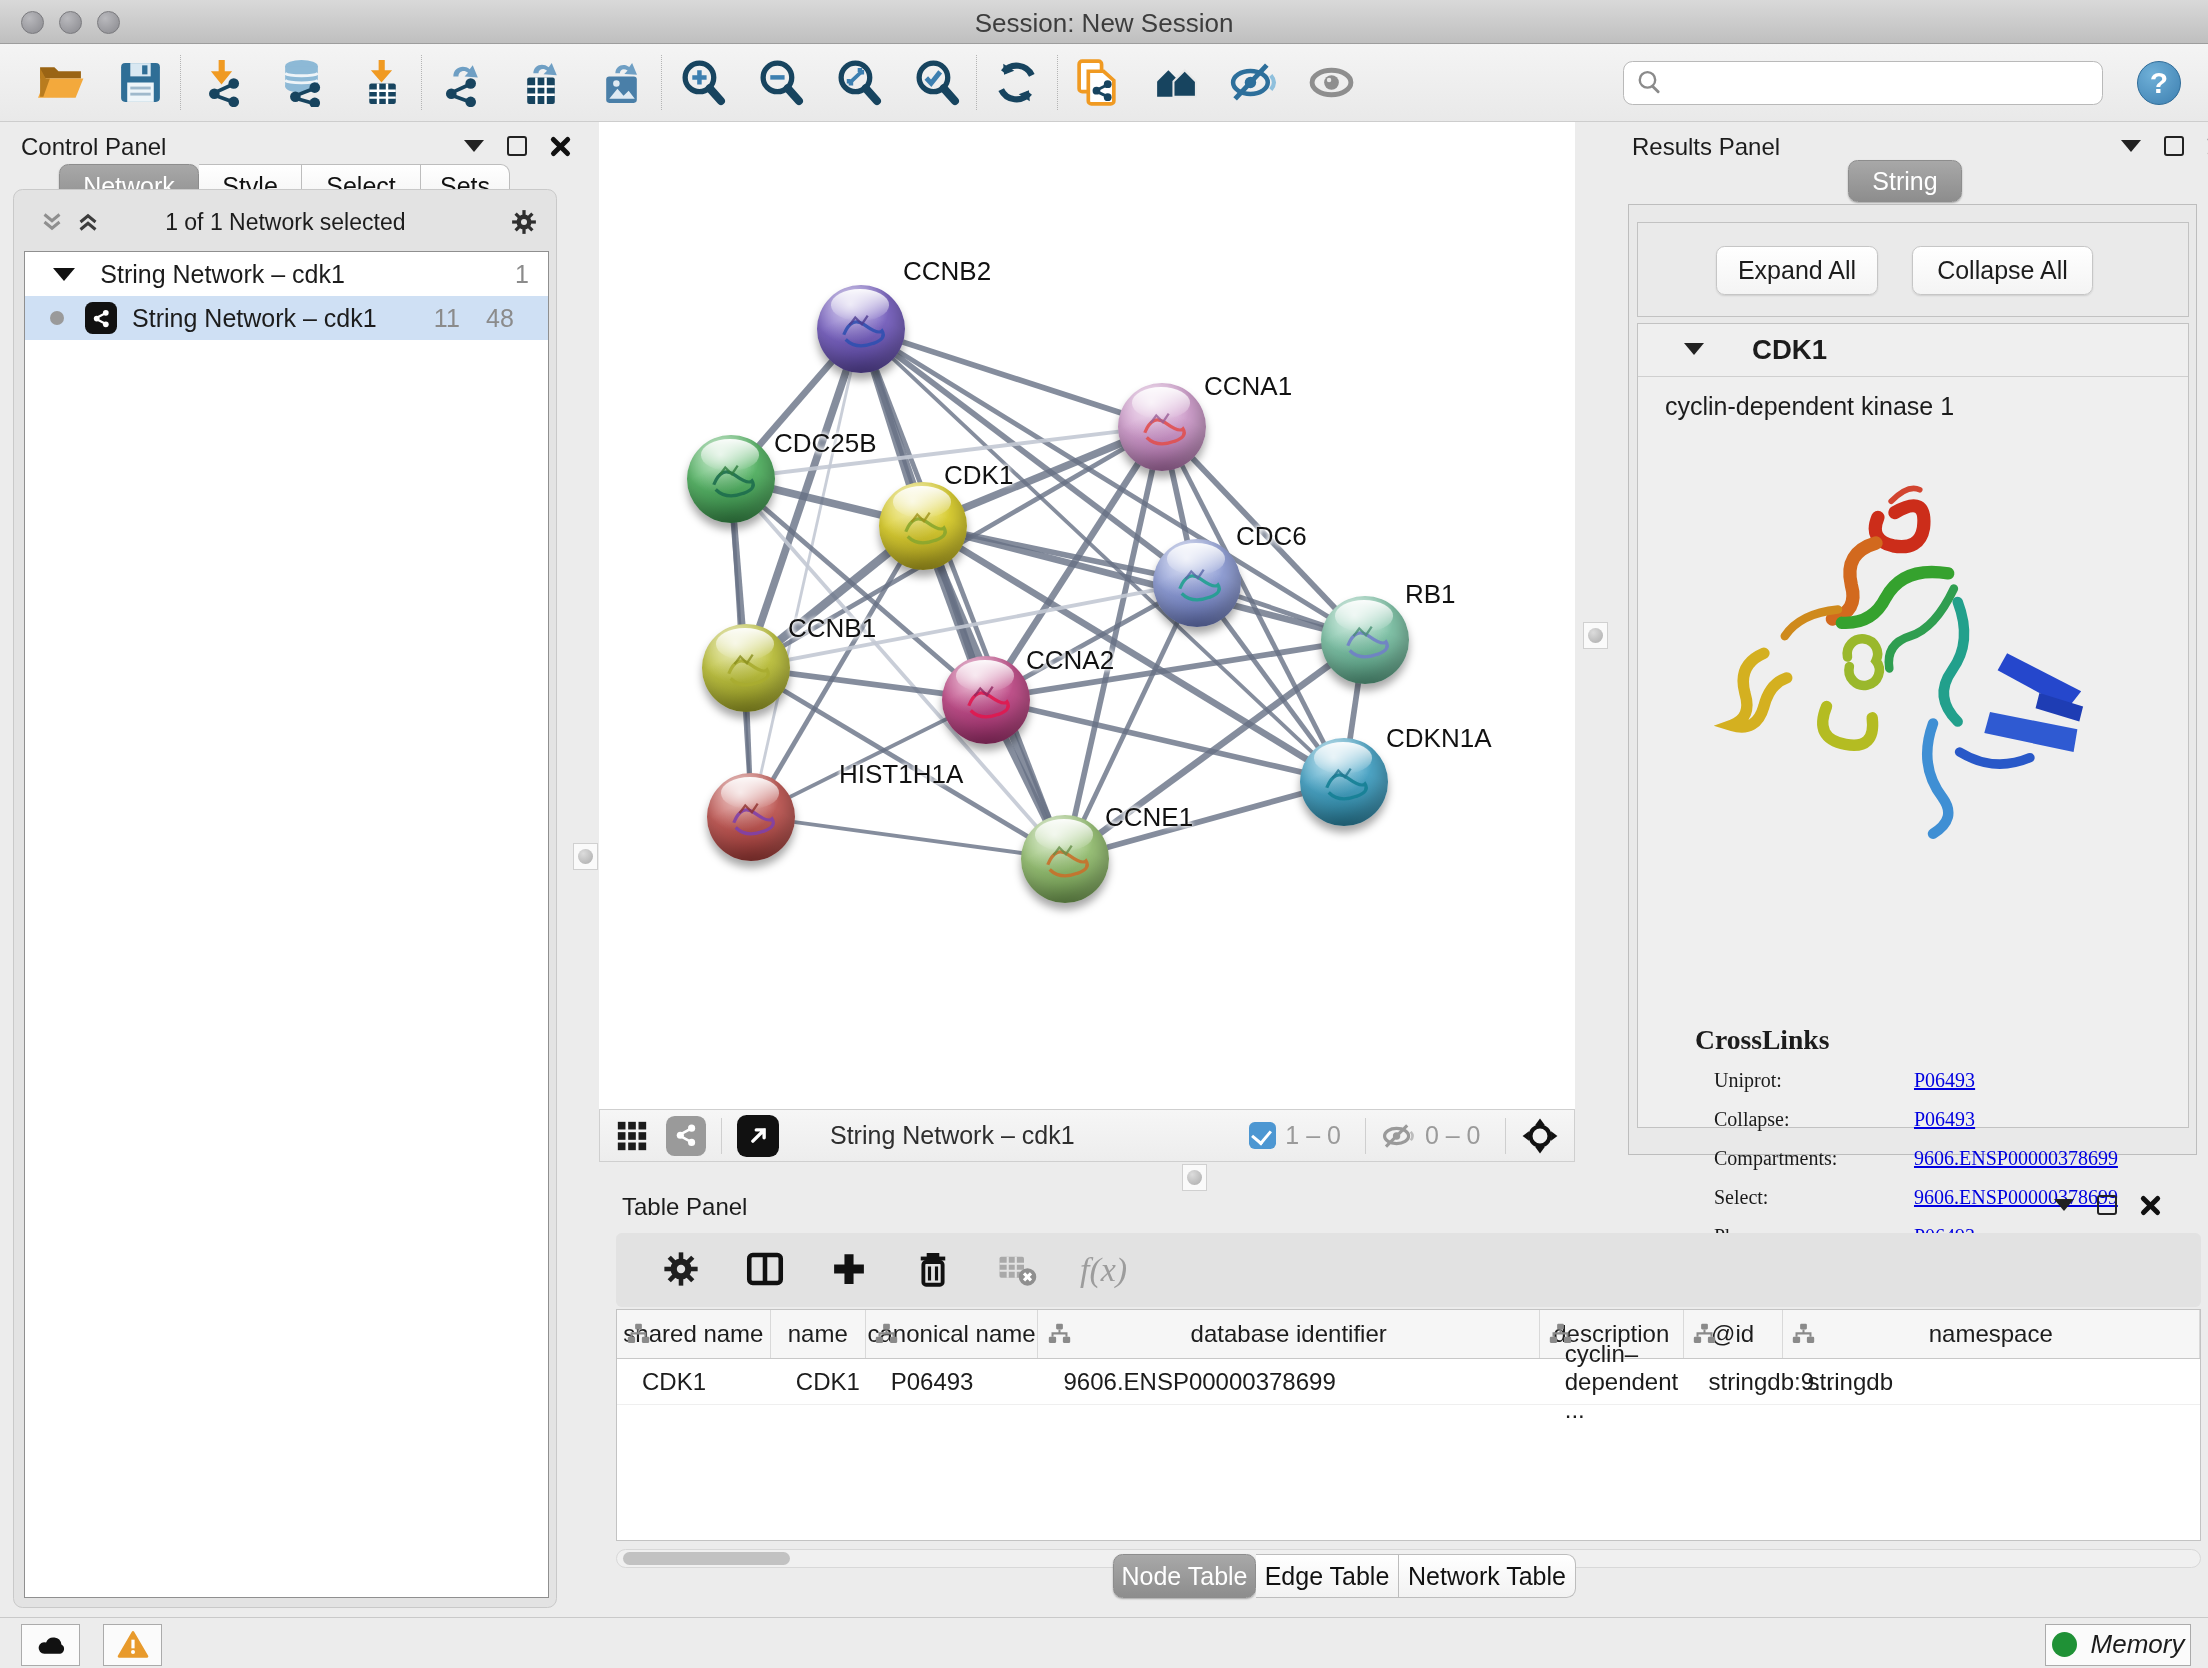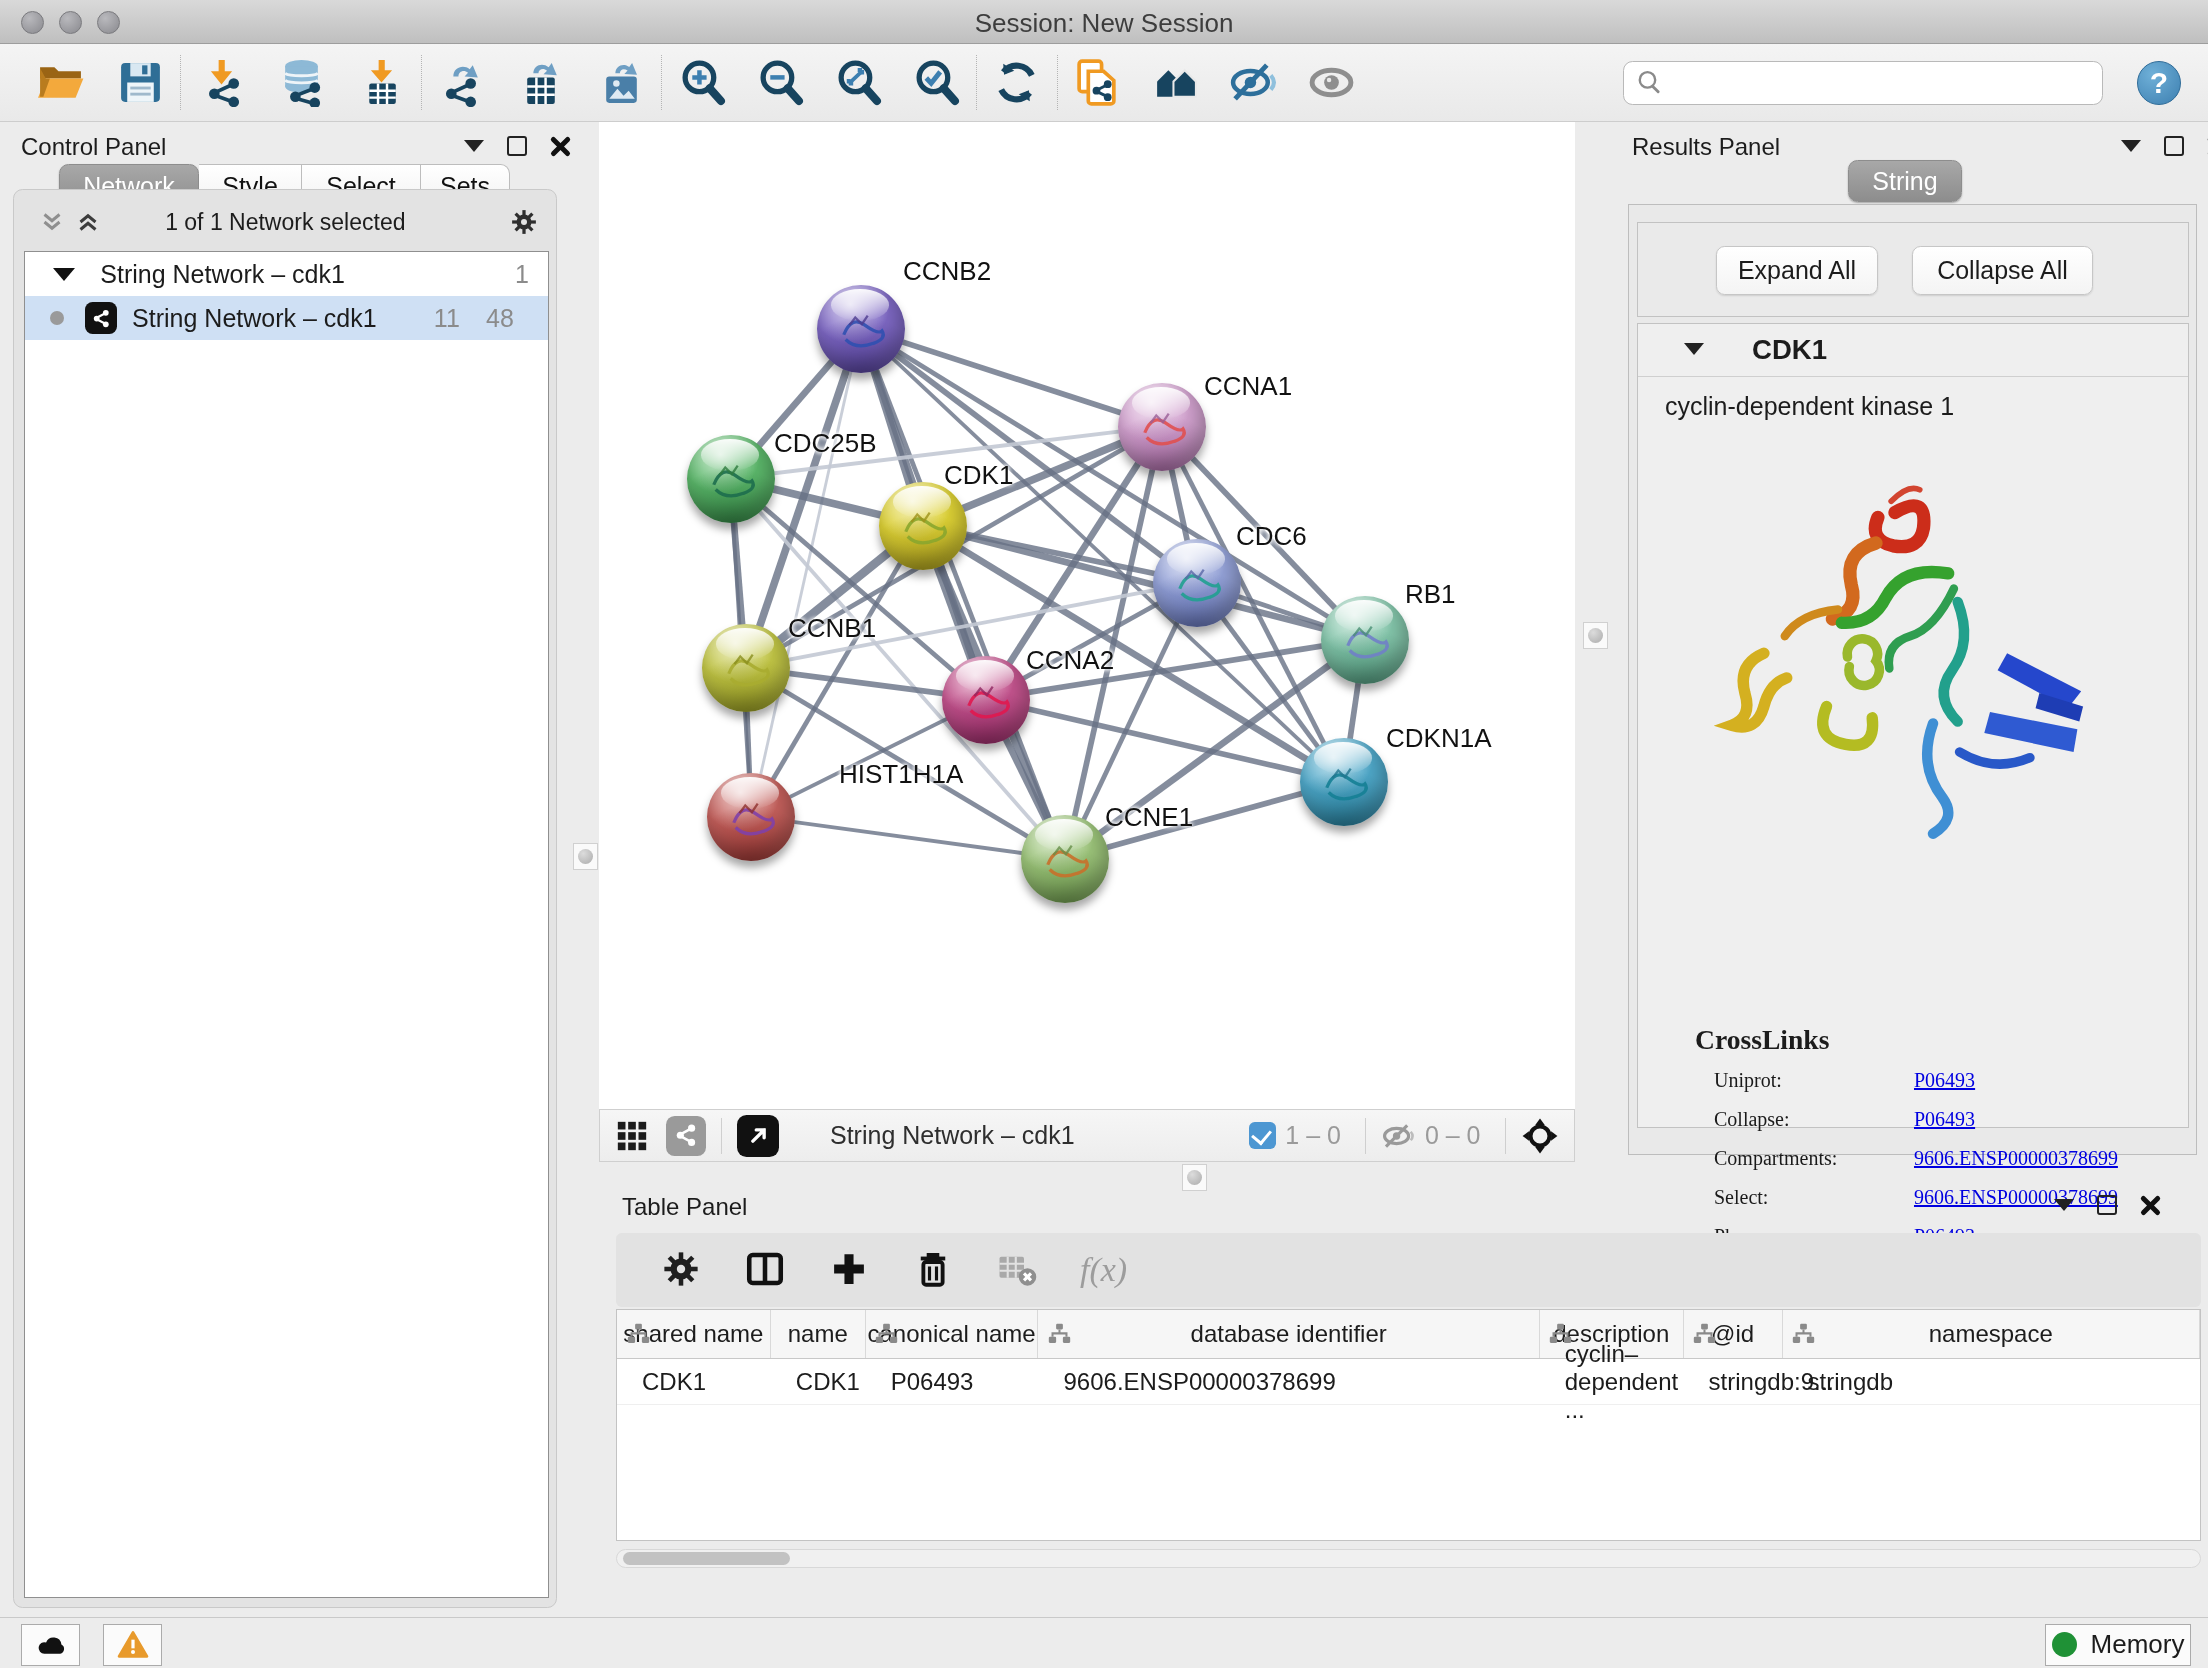--- a/index.html
+++ b/index.html
@@ -135,21 +135,21 @@
   #tp-hscroll { position:absolute; left:17px; top:358px; width:1585px; height:19px; background:#f0f0f0;
     border:1px solid #d8d8d8; border-radius:9.5px; }
   #tp-hthumb { position:absolute; left:5.7px; top:1.9px; width:167px; height:13.3px; background:#c2c2c2; border-radius:7.6px; }
   #tp-tabs { position:absolute; left:514px; top:363px; }
 
   
   #statusbar { position:absolute; left:0; top:1617px; width:2208px; height:51px;
     background:#ececec; border-top:1px solid #c9c9c9; }
   .sb-btn { position:absolute; top:5.7px; height:42px; background:#fbfbfb; border:1.9px solid #ababab;
     display:flex; align-items:center; justify-content:center; }
-  #memory-btn { right:17px; width:146px; gap:14px; font-size:26px; }
+  #memory-btn { right:17px; width:146px; gap:14px; font-size:26px;font-style:italic; }
   #memory-dot { width:25px; height:25px; border-radius:50%; background:#1f9136; }
 
   a { cursor:pointer; }
 </style>
 </head>
 <body>
 
 <div id="titlebar">
   <span class="traffic" style="left:21px"></span>
   <span class="traffic" style="left:59px"></span>
@@ -775,20 +775,25 @@
         <div class="td" style="width: 173px;">P06493</div>
         <div class="td" style="width: 502px;">9606.ENSP00000378699</div>
         <div class="td" style="width: 144px;">cyclin–dependent ...</div>
         <div class="td" style="width: 99px;">stringdb:9...</div>
         <div class="td" style="width: 418px;">stringdb</div>
       </div>
   </div>
   <div id="tp-hscroll">
       <span id="tp-hthumb"></span>
     </div>
+  <div class="seg-tabs" id="tp-tabs">
+      <div class="seg active" style="width: 143px; height: 44px;">Node Table</div>
+      <div class="seg" style="width: 143px; height: 44px;">Edge Table</div>
+      <div class="seg" style="width: 177px; height: 44px;">Network Table</div>
+    </div>
 </div>
 
 <div id="statusbar">
   <div class="sb-btn" style="left:21px; width:59px">
     <svg viewBox="0 0 24 24" width="32" height="32">
       <path d="M7 18.5a4.3 4.3 0 1 1 1.3-8.4A6 6 0 0 1 19.8 11.6a3.7 3.7 0 0 1-.9 6.9z" fill="#111"></path>
       </svg>
   </div>
   <div class="sb-btn" style="left:103px; width:59px">
     <svg viewBox="0 0 24 24" width="32" height="32">

